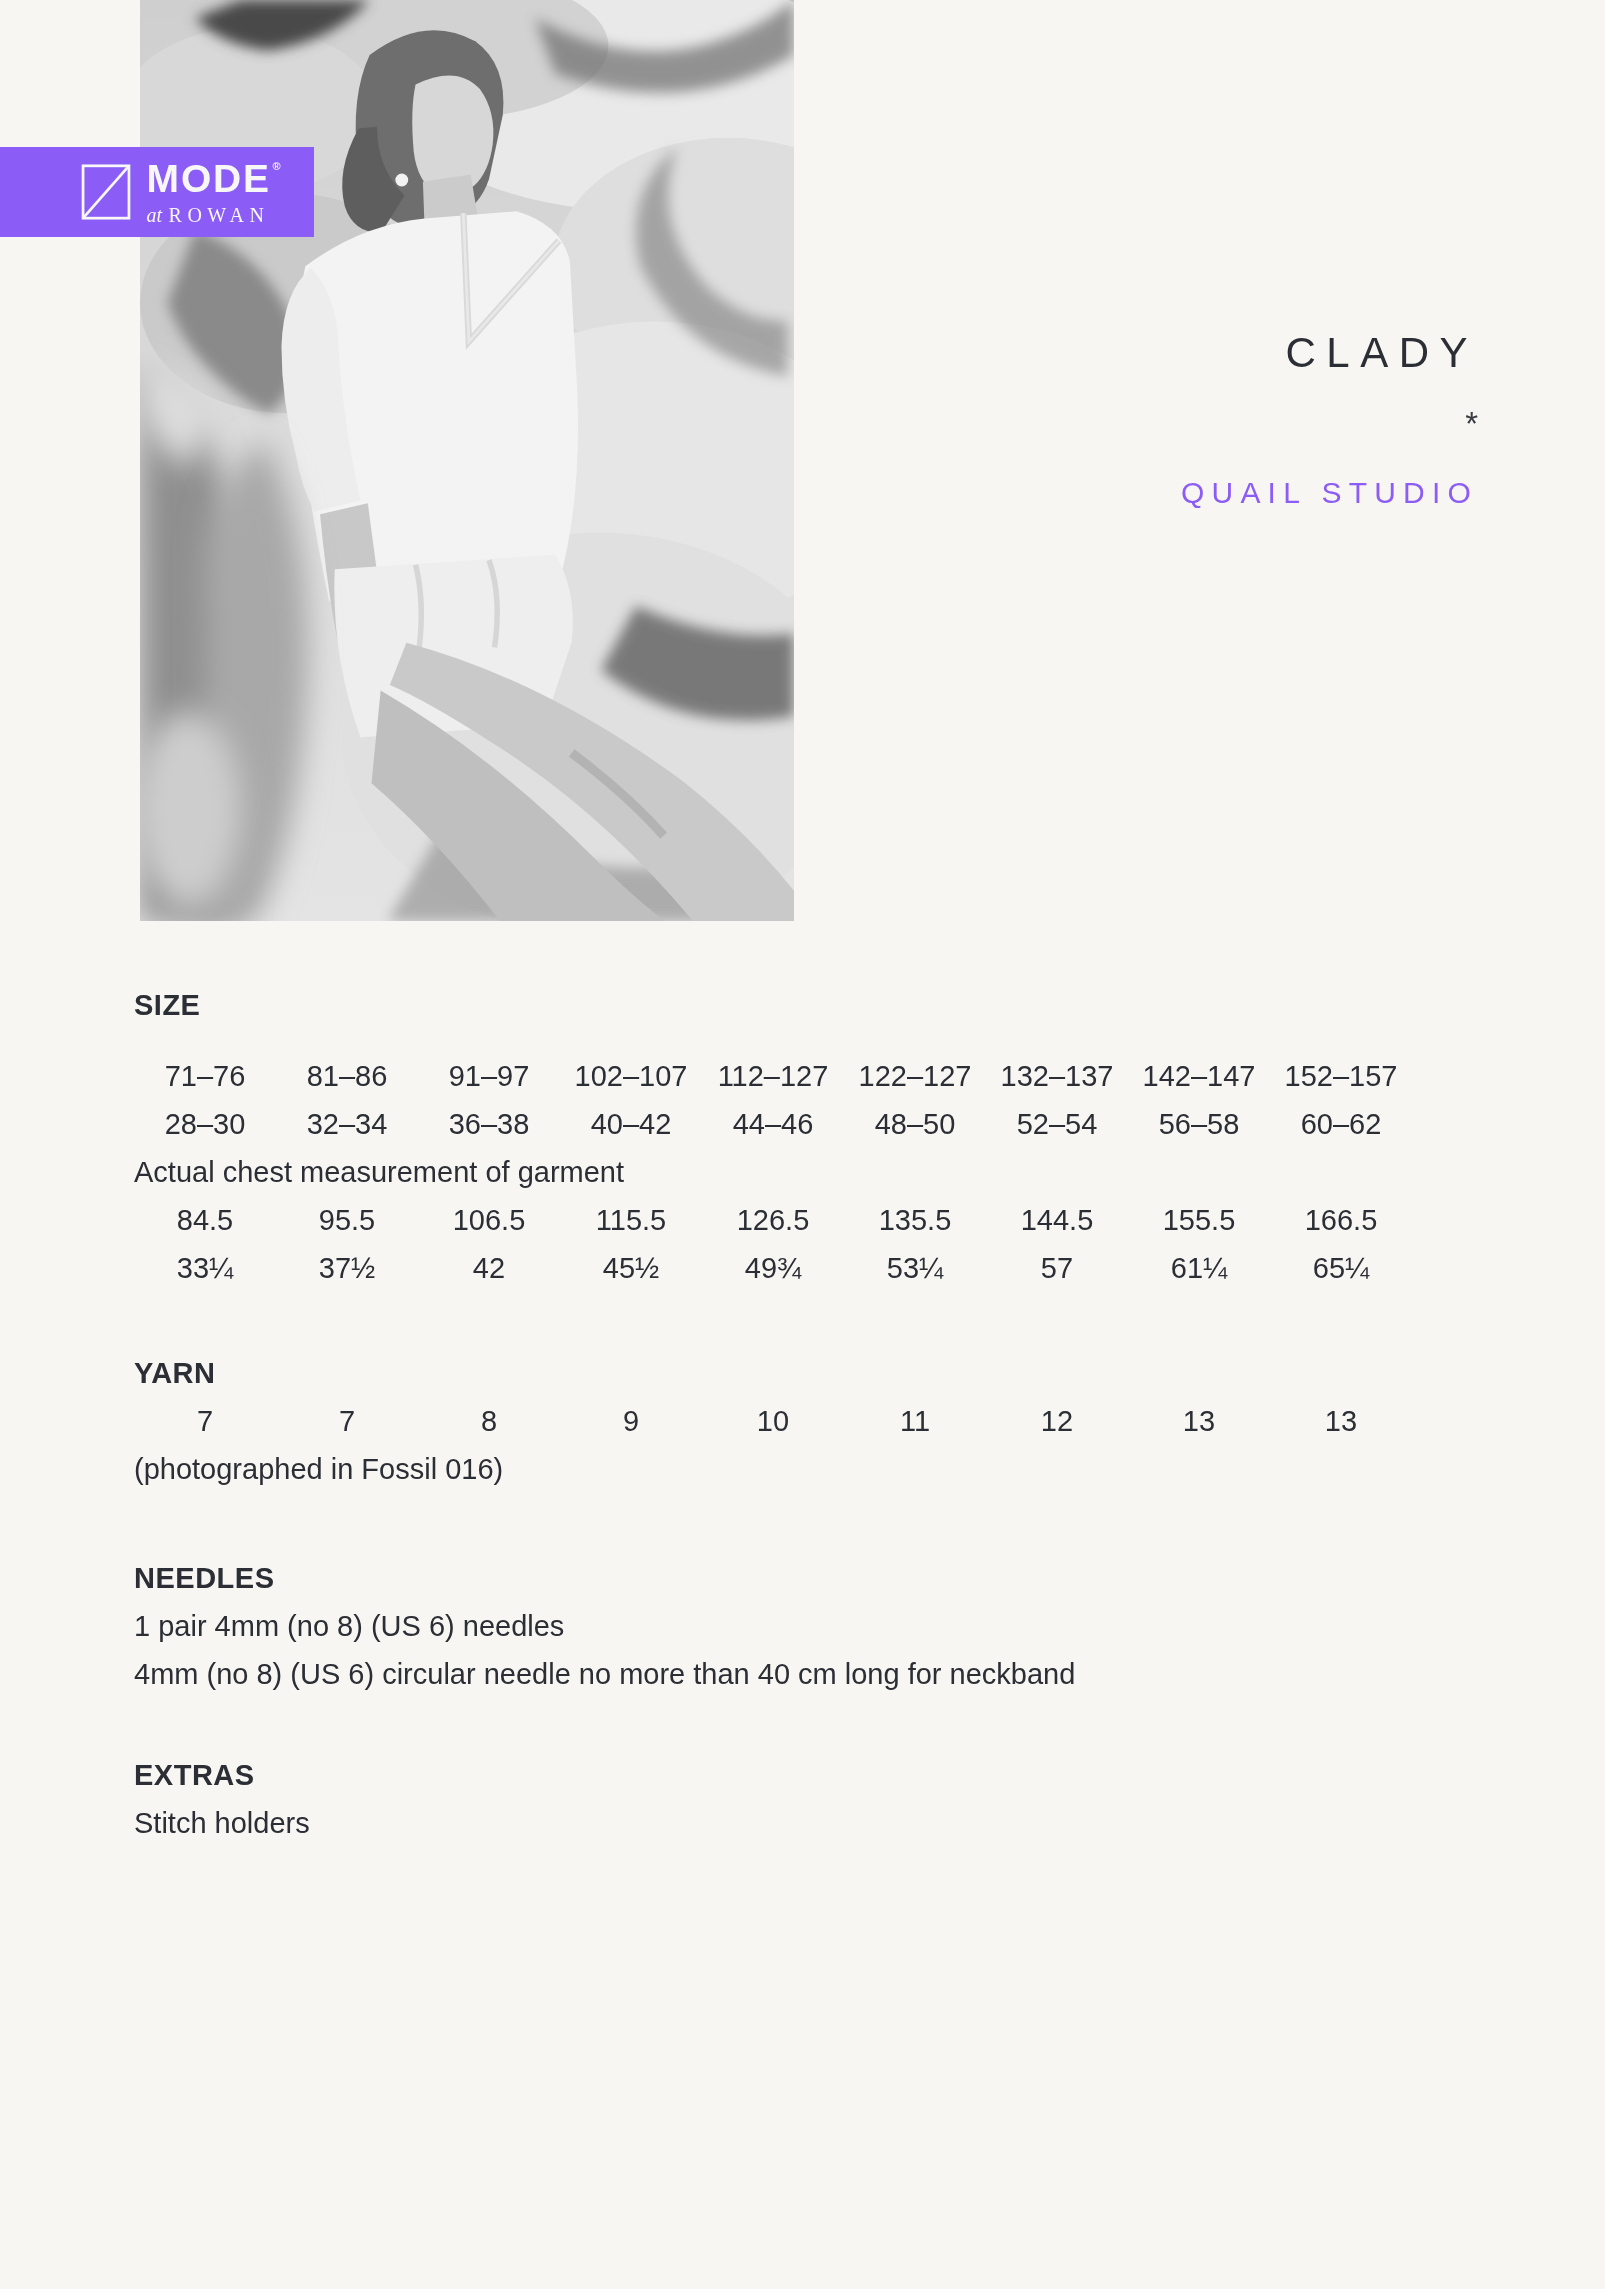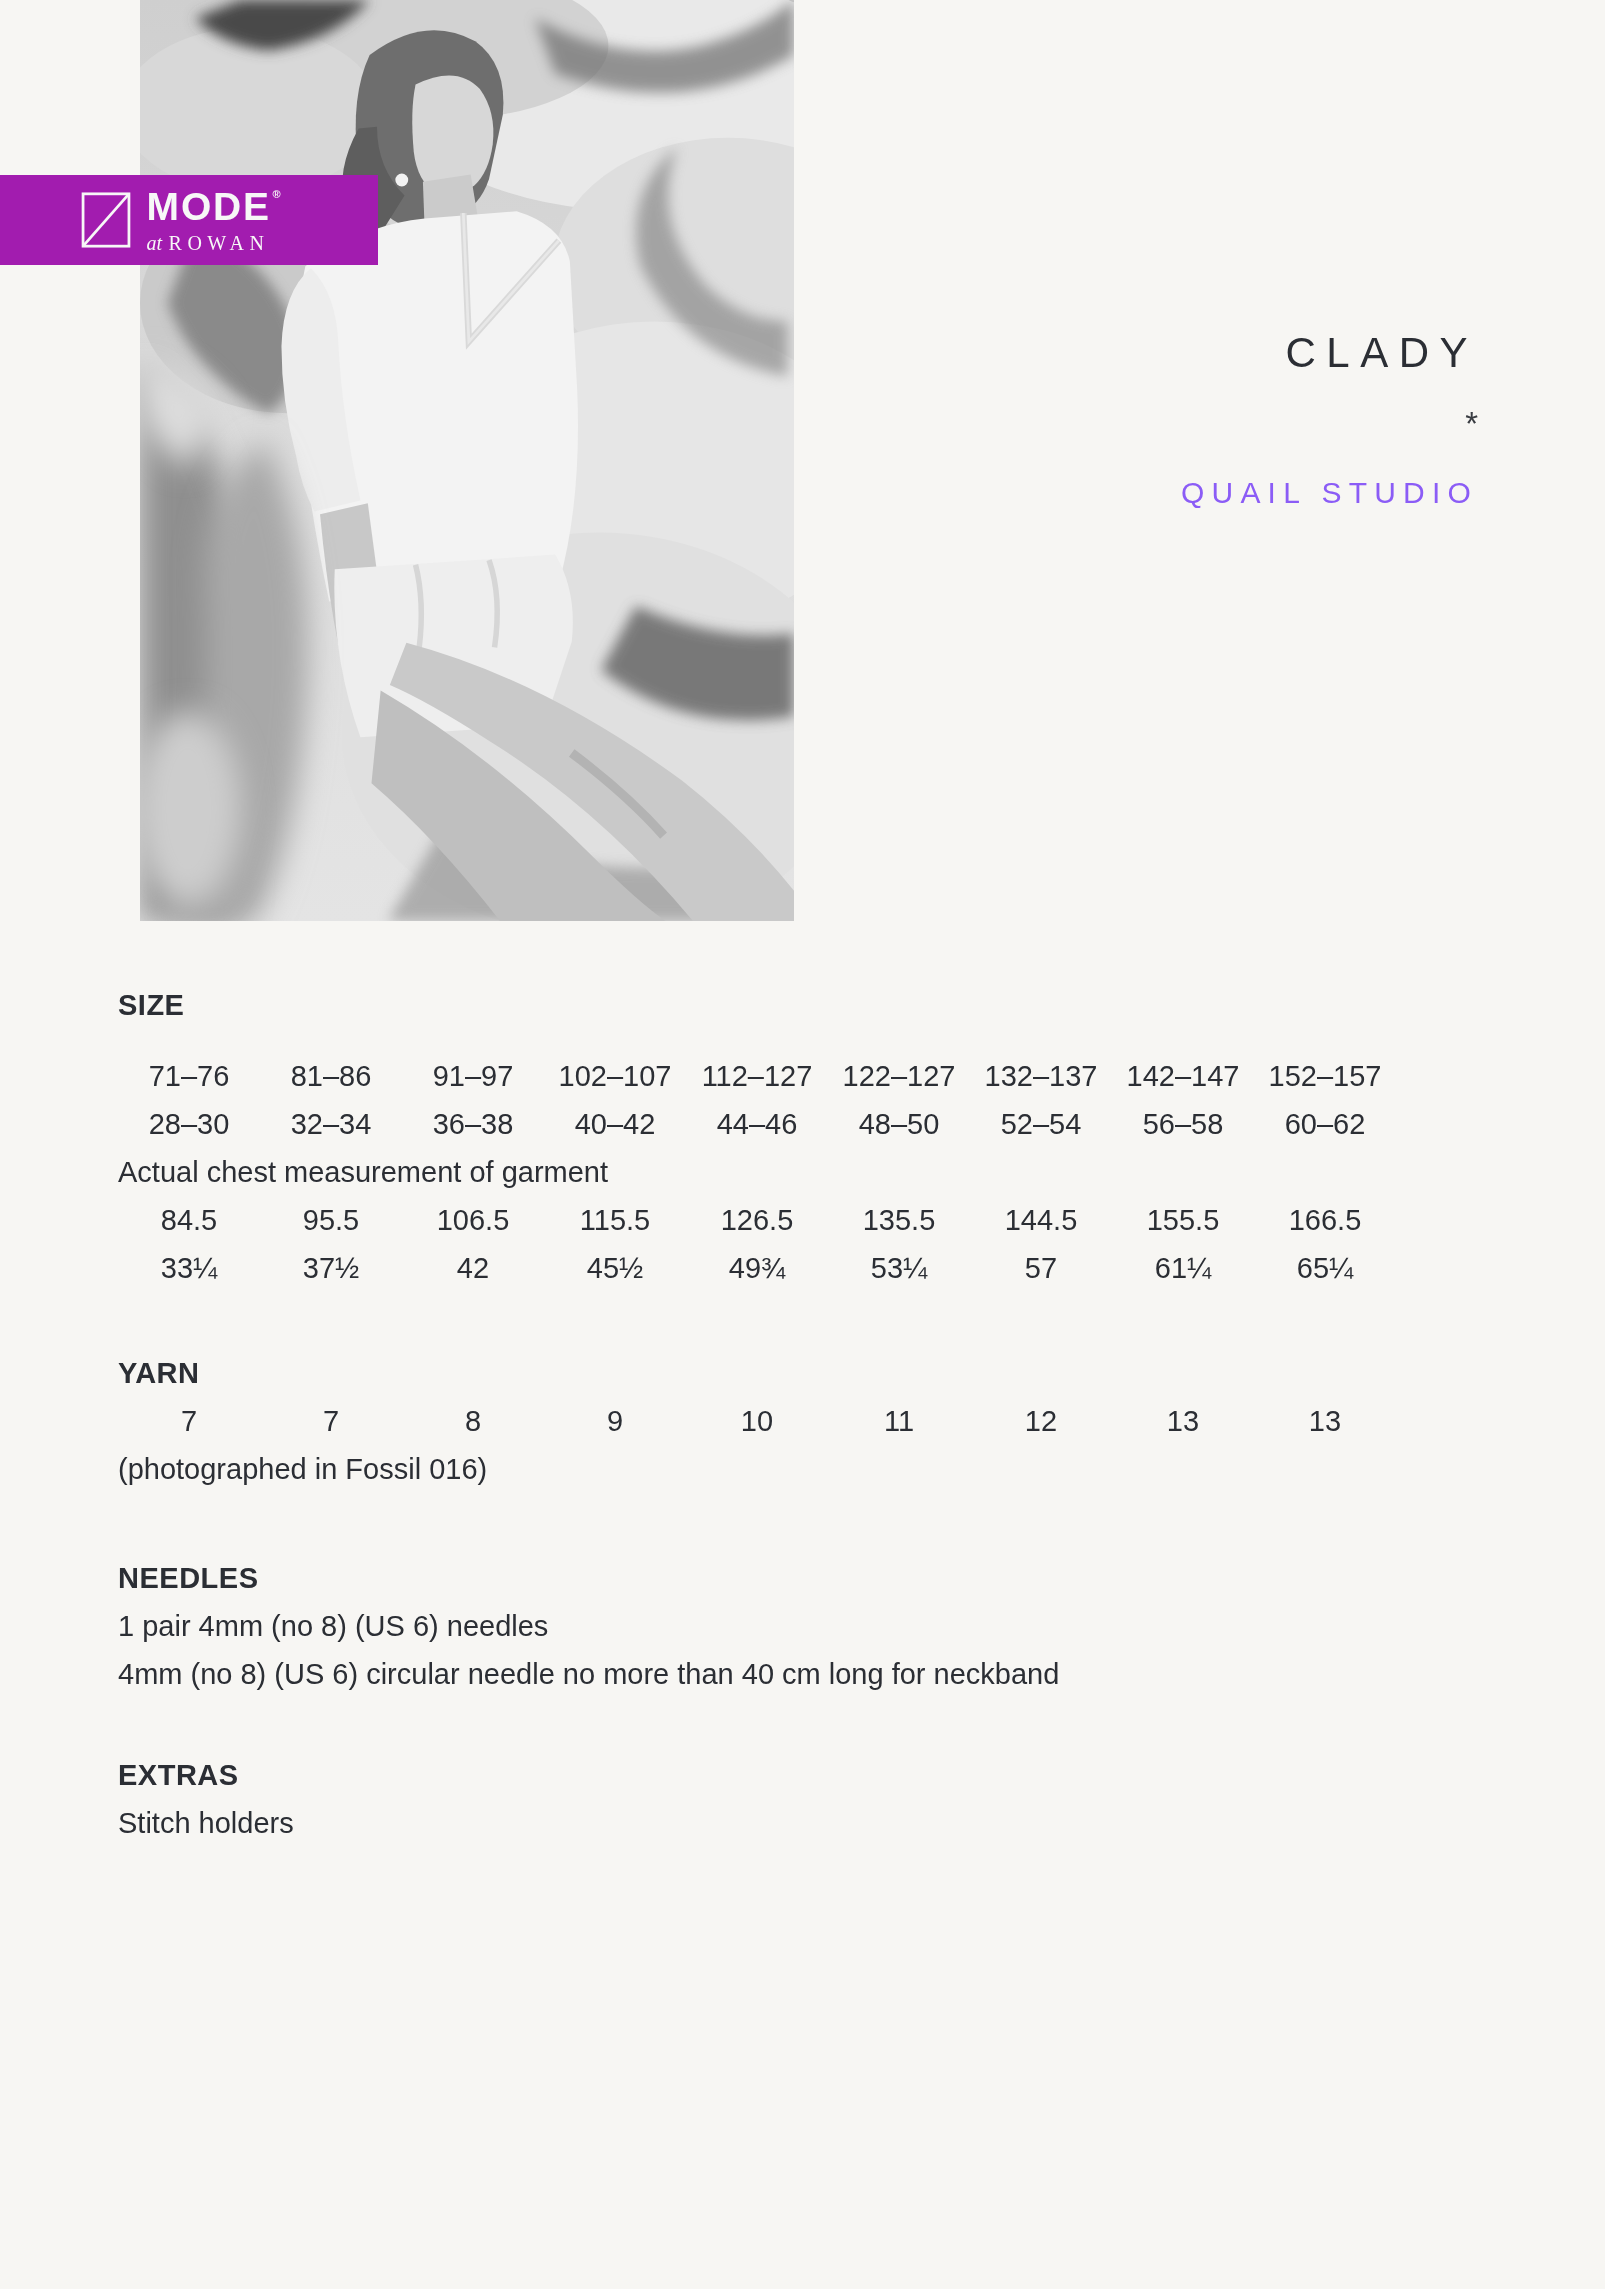--- a/index.html
+++ b/index.html
@@ -12,24 +12,24 @@
     overflow:hidden;
   }
   
   .photo{
     position:absolute;left:140px;top:0;width:654px;height:921px;
     overflow:hidden;background:#d9d9d9;
   }
   .photo svg{display:block;width:100%;height:100%;}
   
   .logo-bar{
-    position:absolute;left:0;top:147px;width:378px;height:90px;
-    background:#a21caf;
+    position:absolute;left:0;top:147px;width:314px;height:90px;
+    background:#8b5cf6;
     display:flex;align-items:center;
-    padding-left:81px;box-sizing:border-box;gap:15.6px;margin-top:28px;
+    padding-left:81px;box-sizing:border-box;gap:15.6px;
   }
   .logo-square{flex:0 0 auto;display:block;line-height:0;}
   .logo-text{display:flex;flex-direction:column;line-height:1;}
   .logo-main{
     font-size:39px;font-weight:700;letter-spacing:1.8px;color:#f7f7f7;
     display:flex;align-items:flex-start;
   }
   .logo-main sup{font-size:11px;line-height:1;margin-top:1.8px;margin-left:1.8px;}
   .logo-sub{
     font-family:"Liberation Serif", serif;
@@ -45,21 +45,21 @@
   .pattern-title{
     font-size:42px;font-weight:400;letter-spacing:.25em;text-indent:.25em;
   }
   .title-sep{font-size:33px;margin-top:27.5px;color:#3a3d42;}
   .designer{
     font-size:30px;font-weight:400;letter-spacing:.24em;text-indent:.24em;
     margin-top:33px;color:#8b5cf6;
   }
   
   .content{
-    position:absolute;left:118px;top:937px;width:1313px;
+    position:absolute;left:134px;top:937px;width:1313px;
     font-size:29px;line-height:48px;font-weight:400;
   }
   .content h2{
     font-size:29px;line-height:48px;margin:0;font-weight:700;letter-spacing:0.5px;
   }
   .content p{margin:0;}
   .sec-size h2{margin-top:44px;}
   .nrow{
     display:grid;grid-template-columns:repeat(9,1fr);
     width:1278px;text-align:center;

